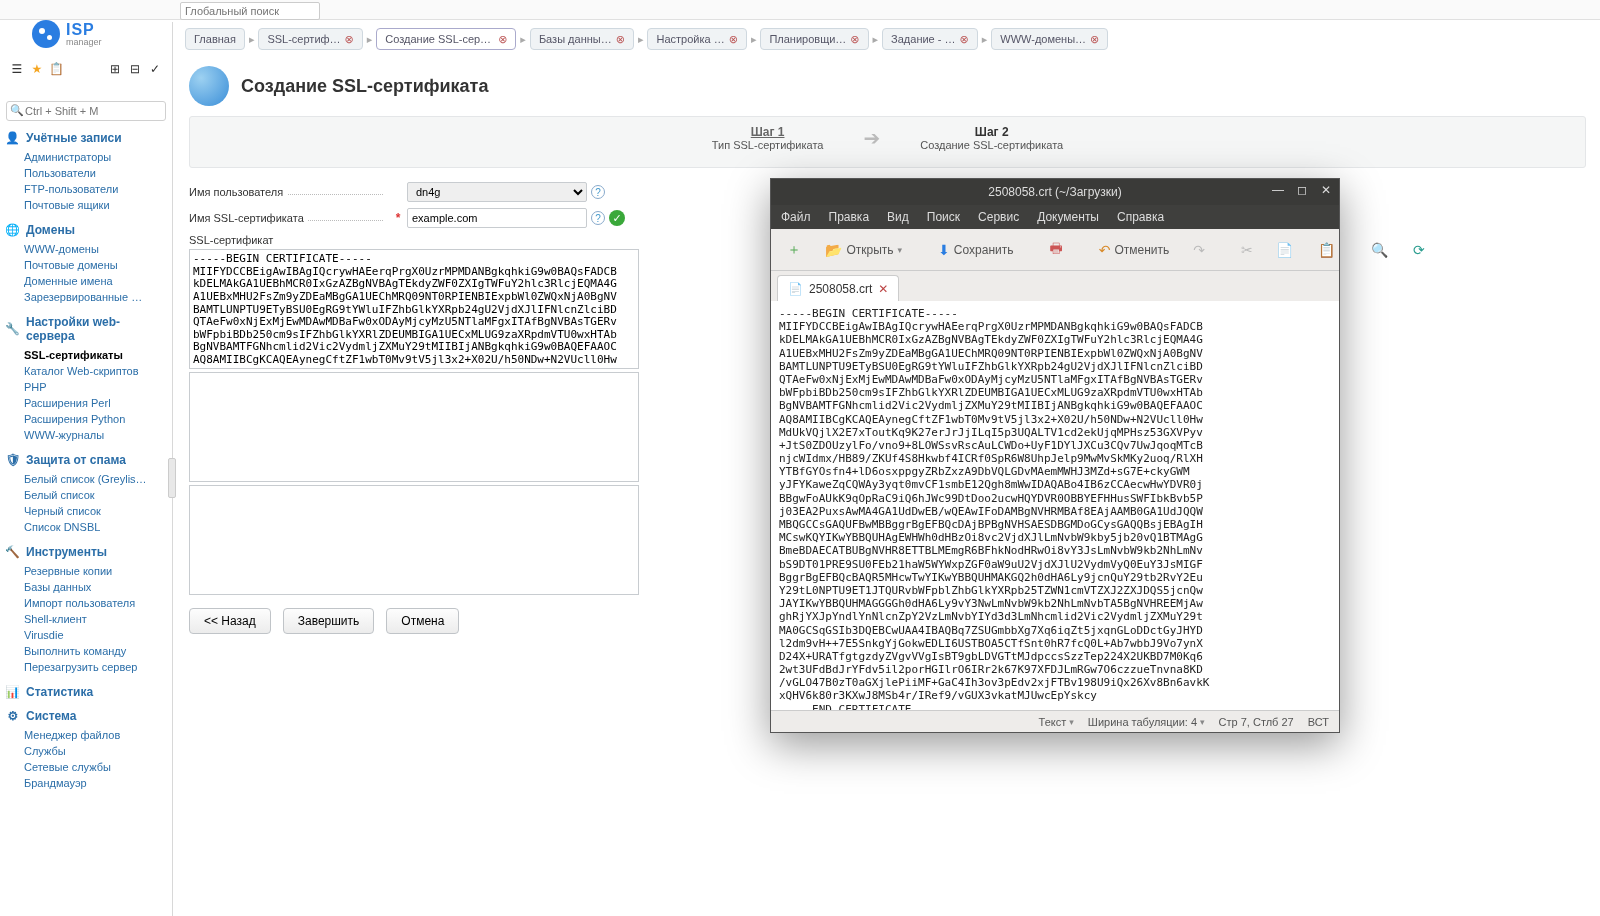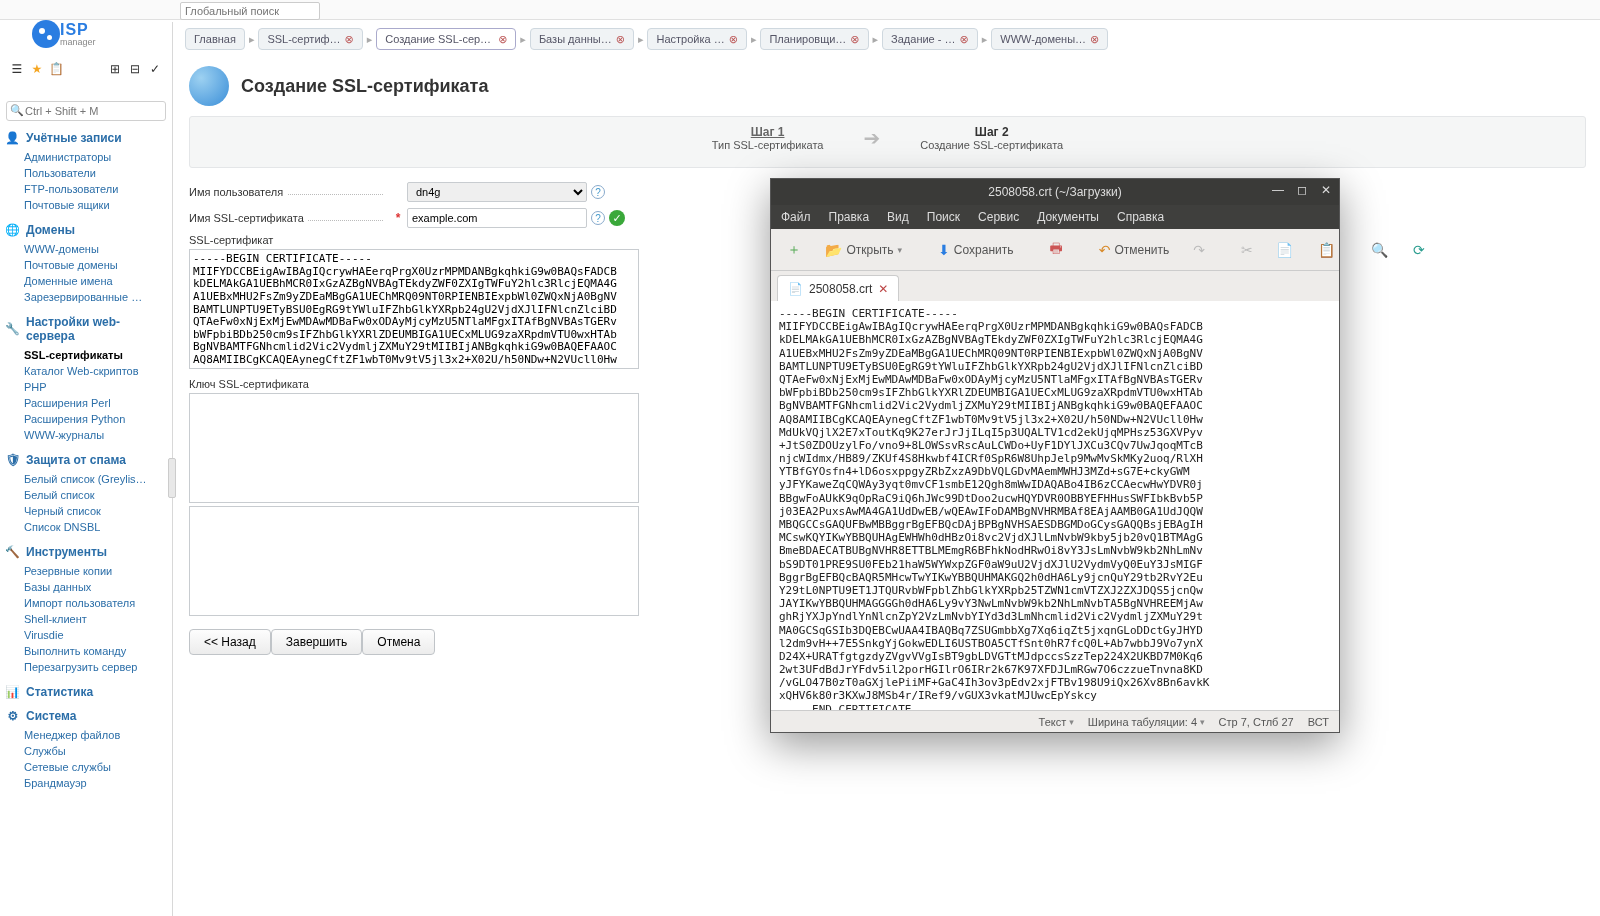--- a/index.html
+++ b/index.html
@@ -1,20 +1,20 @@
 <!DOCTYPE html>
 <html><head>
 <meta charset="utf-8">
 <style>
 * { margin:0; padding:0; box-sizing:border-box; font-family:Arial,Helvetica,sans-serif; }
 body { background:#fff; font-size:12px; color:#333; overflow:hidden; }
 .topbar { position:absolute; top:0; left:0; right:0; height:20px; border-bottom:1px solid #e0e0e0; background:#fafafa; }
 .global-search { position:absolute; top:2px; left:180px; }
 .global-search input { width:140px; height:18px; font-size:11px; padding:1px 4px; border:1px solid #ccc; border-radius:2px; background:#fff; }
-.logo { position:absolute; top:20px; left:32px; display:flex; align-items:center; }
+.logo { position:absolute; top:20px; left:32px; display:flex; align-items:center; gap:6px; }
 .logo-circle { width:28px; height:28px; border-radius:50%; background:#2a7de1; position:relative; }
 .logo-circle::before,.logo-circle::after { content:""; position:absolute; background:#fff; border-radius:50%; }
 .logo-circle::before{ width:6px; height:6px; top:8px; left:7px; }
 .logo-circle::after{ width:5px; height:5px; top:15px; left:15px; }
 .logo-text { line-height:1; }
 .logo-text .t1{ font-size:16px; font-weight:bold; color:#2a7de1; letter-spacing:1px;}
 .logo-text .t2{ font-size:9px; color:#888; }
 .sidebar { position:absolute; top:58px; left:6px; width:160px; bottom:0; overflow-y:auto; }
 .tool-row{ display:flex; align-items:center; gap:6px; height:22px; padding:0 4px; justify-content:space-between;}
 .tool-row .left,.tool-row .right{display:flex;gap:6px;align-items:center;}
@@ -55,21 +55,21 @@
 .flabel::after{ content:""; position:absolute; bottom:3px; left:0; right:6px; border-bottom:1px dotted #bbb; z-index:-1;}
 .flabel span{ background:#fff; padding-right:4px;}
 .req{ color:#d33; font-weight:bold; width:10px; text-align:center;}
 .finput{ width:180px; }
 .finput select,.finput input{ width:100%; height:20px; font-size:11px; border:1px solid #c8ccd0; border-radius:2px; padding:1px 4px;}
 .help{ width:14px; height:14px; border:1px solid #8ac; border-radius:50%; color:#49c; font-size:10px; display:inline-flex; align-items:center; justify-content:center; cursor:pointer;}
 .ok-badge{ width:16px; height:16px; border-radius:50%; background:#3aa83a; color:#fff; font-size:11px; display:inline-flex; align-items:center; justify-content:center;}
 .ta-label{ font-size:11px; color:#333; margin:6px 0 3px;}
 textarea.big{ width:450px; height:120px; resize:none; font:11px/1.15 monospace; border:1px solid #c8ccd0; padding:3px; overflow:auto;}
 textarea.bigger{ height:110px; }
-.buttons{ display:flex; gap:0; margin-top:10px;}
+.buttons{ display:flex; gap:12px; margin-top:10px;}
 .btn{ height:26px; padding:0 14px; border:1px solid #c0c4c8; border-radius:4px; background:linear-gradient(#fdfdfd,#ececec); font-size:12px; cursor:pointer;}
 
 .gedit{ position:absolute; top:178px; left:770px; width:570px; height:555px; background:#d946ef; box-shadow:0 12px 40px rgba(0,0,0,.4); border:1px solid #555; display:flex; flex-direction:column;}
 .ge-titlebar{ height:26px; background:#3a3a38; color:#ddd; display:flex; align-items:center; justify-content:center; position:relative; font-size:12px;}
 .ge-winbtns{ position:absolute; right:6px; top:4px; display:flex; gap:10px;}
 .ge-winbtn{ width:14px; height:14px; color:#ddd; cursor:pointer; display:inline-flex; align-items:center; justify-content:center; font-size:12px;}
 .ge-menubar{ height:24px; background:#3f3f3d; display:flex; align-items:center; padding:0 10px; gap:18px;}
 .ge-menu{ color:#ddd; font-size:12px; cursor:pointer;}
 .ge-toolbar{ height:42px; background:#eeecea; border-bottom:1px solid #ccc; display:flex; align-items:center; padding:0 10px; gap:12px;}
 .ge-tbtn{ display:flex; align-items:center; gap:4px; height:28px; padding:0 6px; border-radius:3px; cursor:pointer; font-size:12px; color:#555;}
@@ -275,21 +275,20 @@
 kDELMAkGA1UEBhMCR0IxGzAZBgNVBAgTEkdyZWF0ZXIgTWFuY2hlc3RlcjEQMA4G
 A1UEBxMHU2FsZm9yZDEaMBgGA1UEChMRQ09NT0RPIENBIExpbWl0ZWQxNjA0BgNV
 BAMTLUNPTU9ETyBSU0EgRG9tYWluIFZhbGlkYXRpb24gU2VjdXJlIFNlcnZlciBD
 QTAeFw0xNjExMjEwMDAwMDBaFw0xODAyMjcyMzU5NTlaMFgxITAfBgNVBAsTGERv
 bWFpbiBDb250cm9sIFZhbGlkYXRlZDEUMBIGA1UECxMLUG9zaXRpdmVTU0wxHTAb
 BgNVBAMTFGNhcmlid2Vic2VydmljZXMuY29tMIIBIjANBgkqhkiG9w0BAQEFAAOC
 AQ8AMIIBCgKCAQEAynegCftZF1wbT0Mv9tV5jl3x2+X02U/h50NDw+N2VUcll0Hw
 MdUkVQjlX2E7xToutKq9K27erJrJjILqI5p3UQALTV1cd2ekUjqMPHsz53GXVPyv
 +JtS0ZDOUzylFo/vno9+8LOWSsvRscAuLCWDo+UyF1DYlJXCu3CQv7UwJqoqMTcB</textarea>
 
-      <div class="ta-label">Ключ SSL-сертификата</div>
       <textarea class="big bigger" style=""></textarea>
 
       <textarea class="big bigger" style=""></textarea>
 
       <div class="buttons">
         <button class="btn">&lt;&lt; Назад</button>
         <button class="btn">Завершить</button>
         <button class="btn">Отмена</button>
       </div>
     </div>

